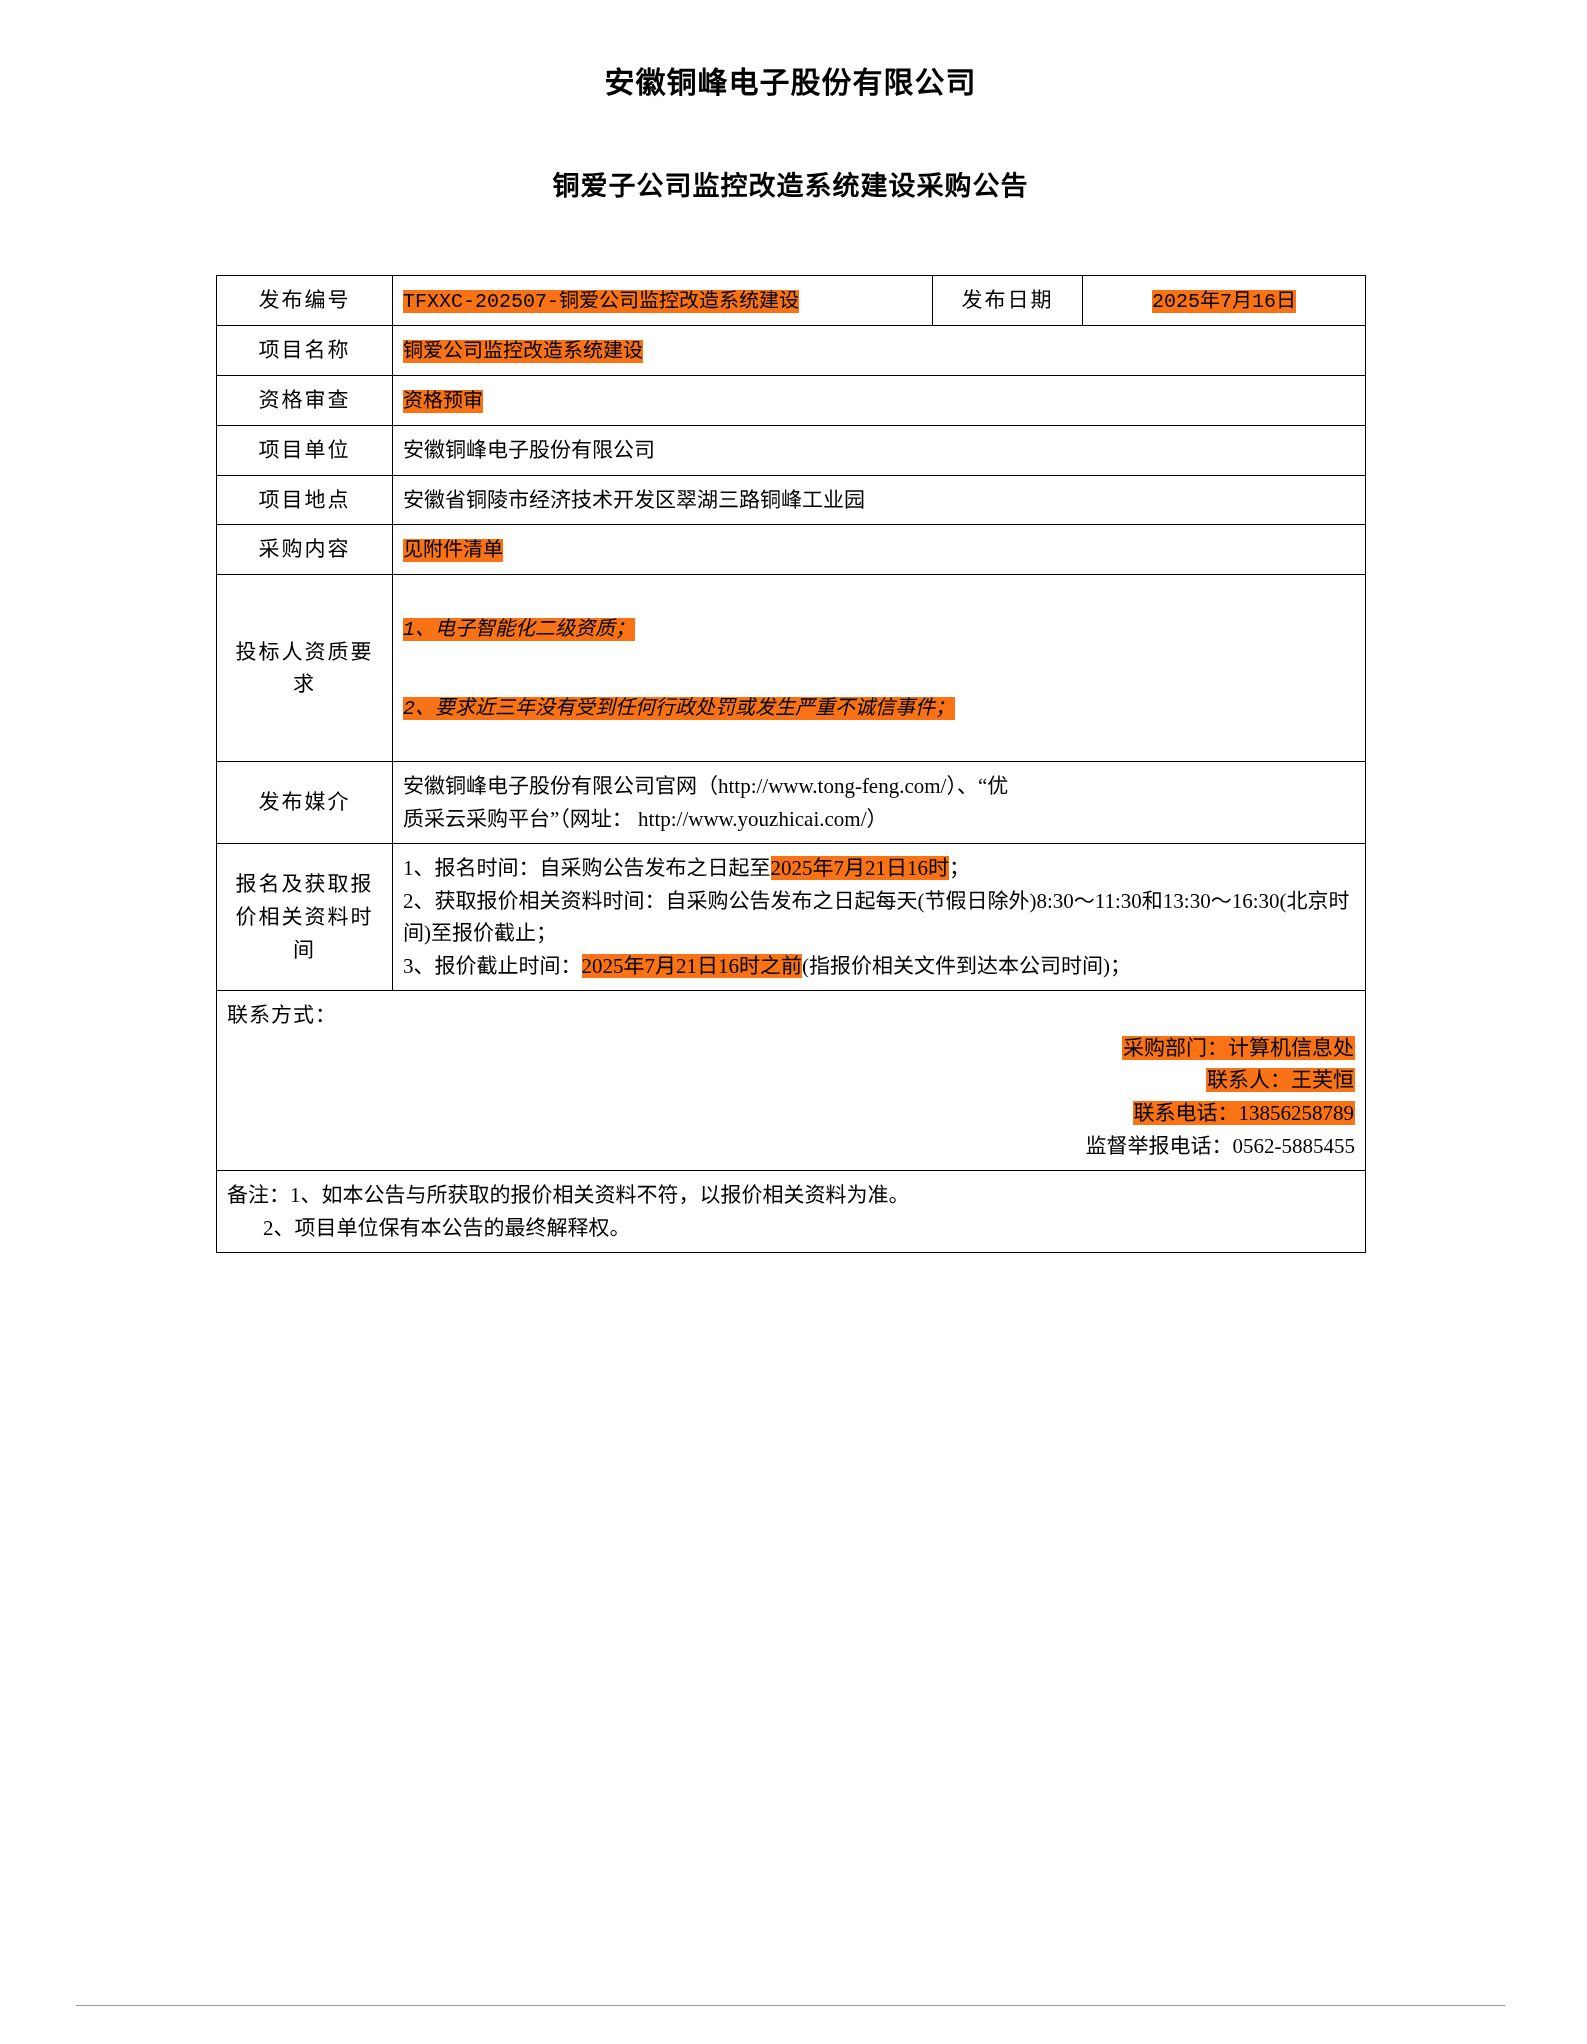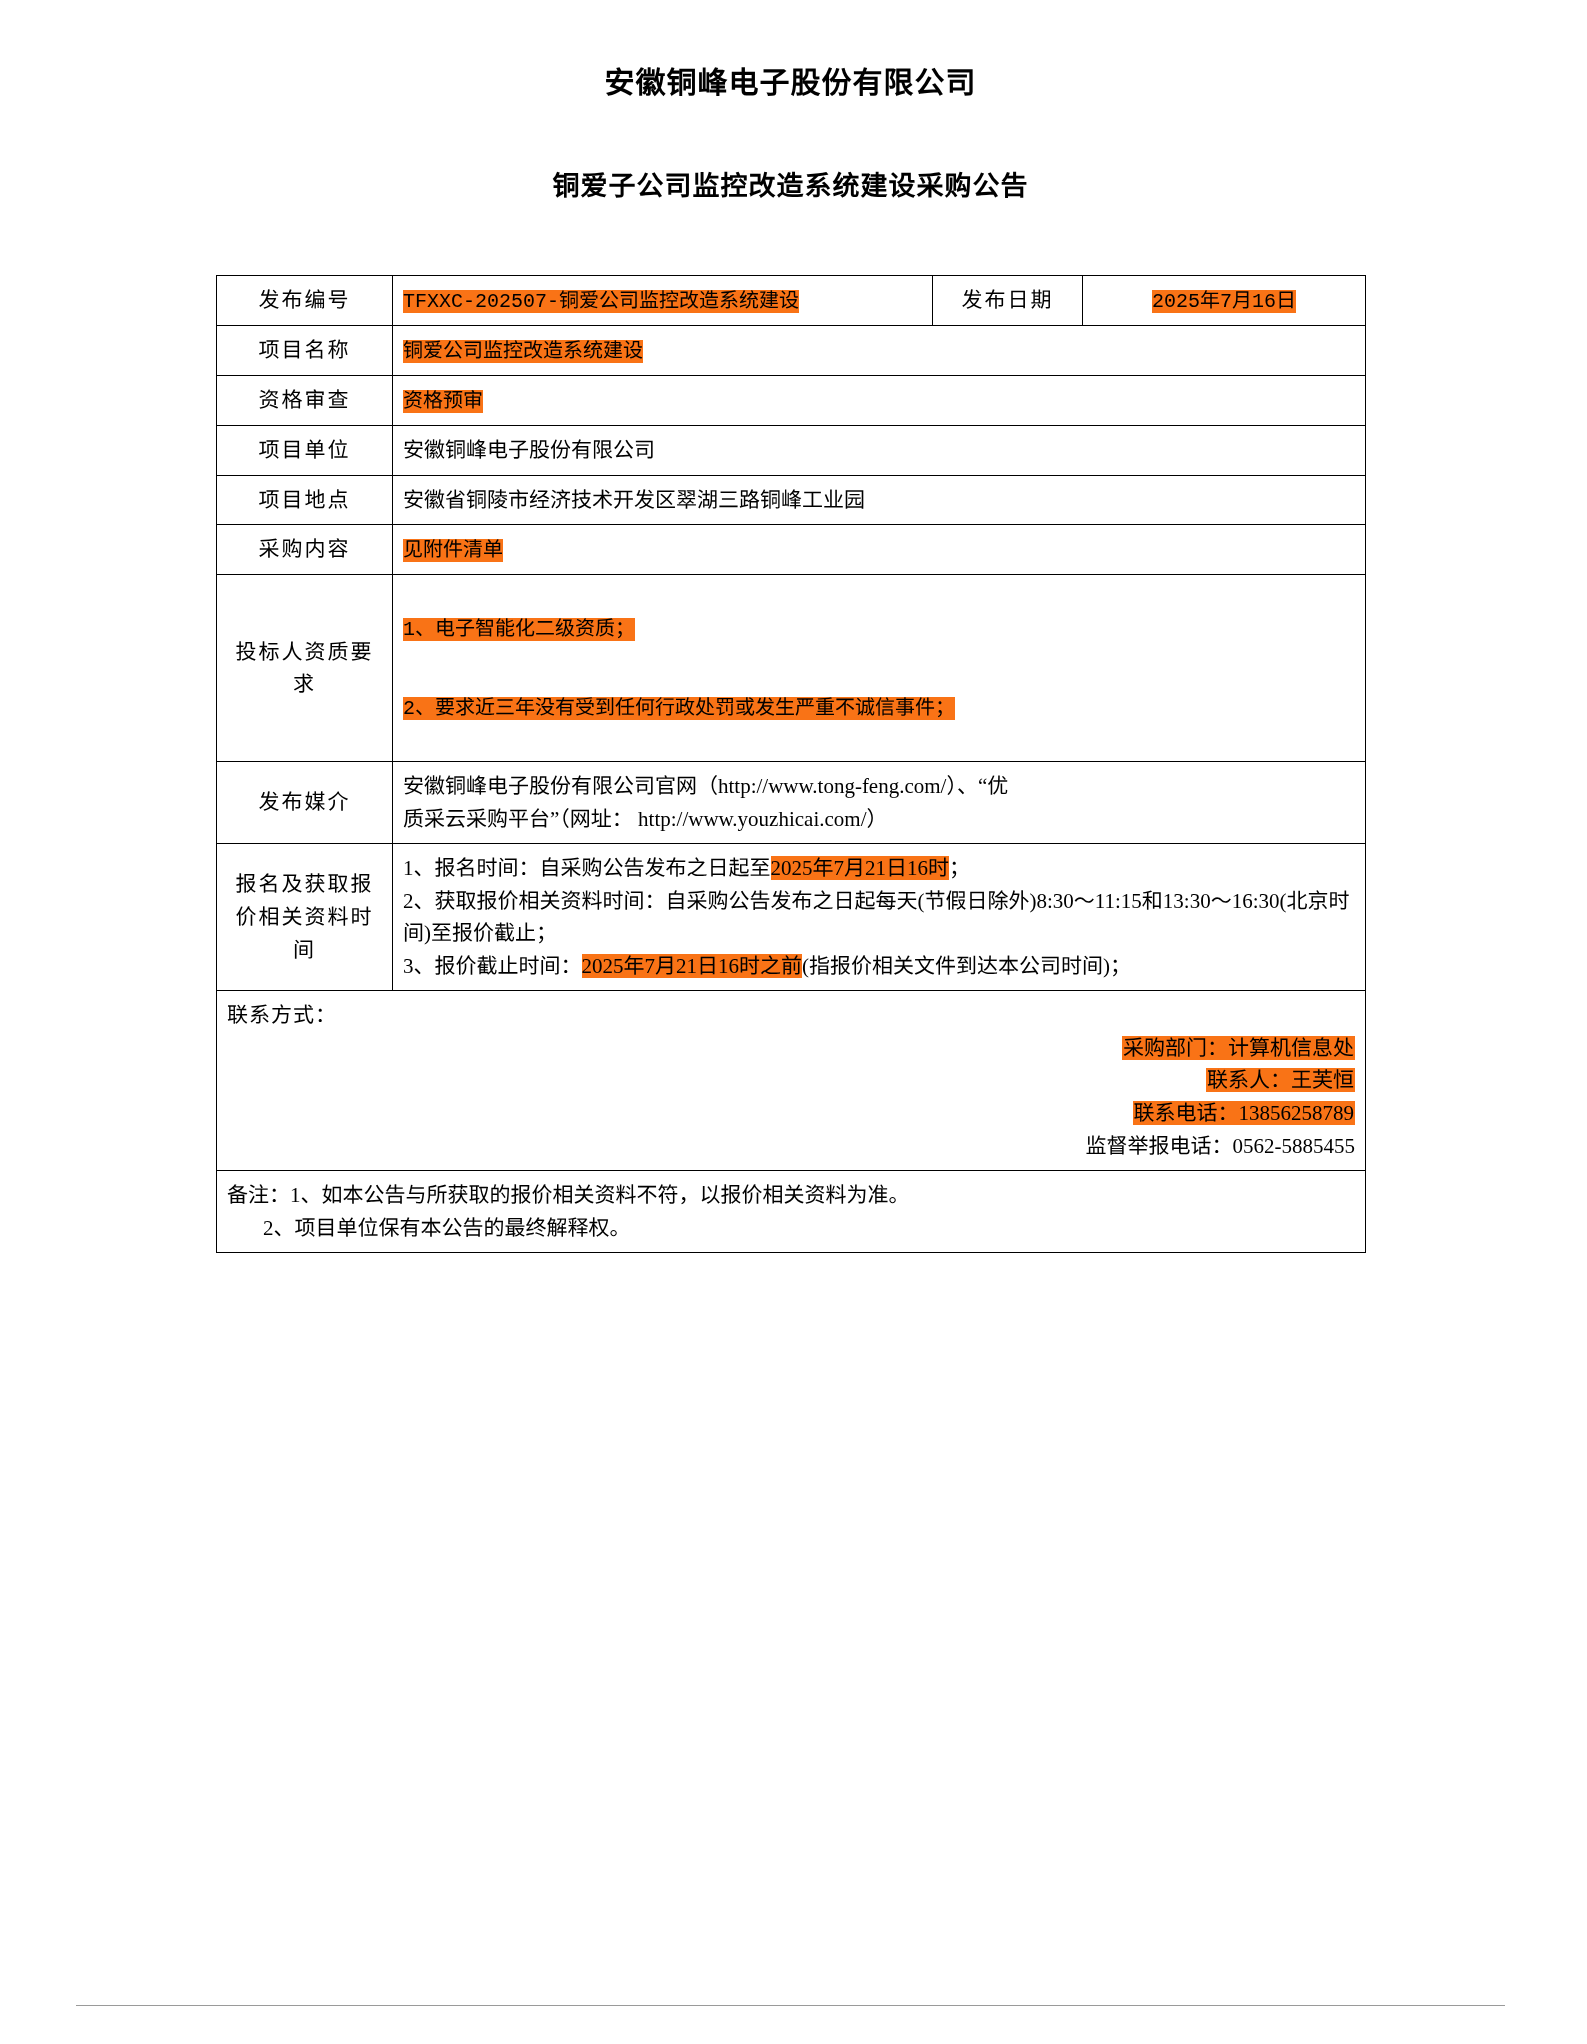--- a/index.html
+++ b/index.html
@@ -77,20 +77,21 @@
   }
   .hl {
     background: #f97316;
   }
   .cell-tall {
     height: 170px;
   }
   .qual-line {
     margin: 0;
     padding: 0;
+    font-style: italic;
   }
   .qual-line.first {
     margin-bottom: 46px;
   }
   .media-cell {
     line-height: 1.6;
     font-size: 21px;
   }
   .signup-cell {
     line-height: 1.55;
@@ -194,21 +195,21 @@
         <td class="value media-cell" colspan="3">
           <span>安徽铜峰电子股份有限公司官网（http://www.tong-feng.com/）、“优</span><br>
           <span>质采云采购平台”（网址： http://www.youzhicai.com/）</span>
         </td>
       </tr>
 
       <tr>
         <td class="label-2line">报名及获取报价相关资料时间</td>
         <td class="value signup-cell" colspan="3">
           <div><span>1、报名时间：自采购公告发布之日起至</span><span class="hl">2025年7月21日16时</span><span>；</span></div>
-          <div>2、获取报价相关资料时间：自采购公告发布之日起每天(节假日除外)8:30～11:15和13:30～16:30(北京时间)至报价截止；</div>
+          <div>2、获取报价相关资料时间：自采购公告发布之日起每天(节假日除外)8:30～11:30和13:30～16:30(北京时间)至报价截止；</div>
           <div><span>3、报价截止时间：</span><span class="hl">2025年7月21日16时之前</span><span>(指报价相关文件到达本公司时间)；</span></div>
         </td>
       </tr>
 
       <tr>
         <td class="contact-cell" colspan="4">
           <div class="contact-head">联系方式：</div>
           <div class="contact-row"><span class="hl">采购部门：计算机信息处</span></div>
           <div class="contact-row"><span class="hl">联系人：王芙恒</span></div>
           <div class="contact-row"><span class="hl">联系电话：13856258789</span></div>

